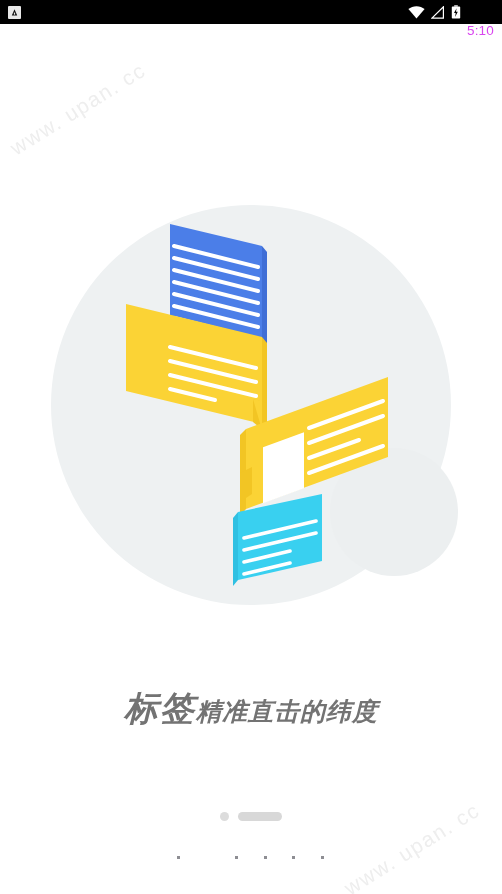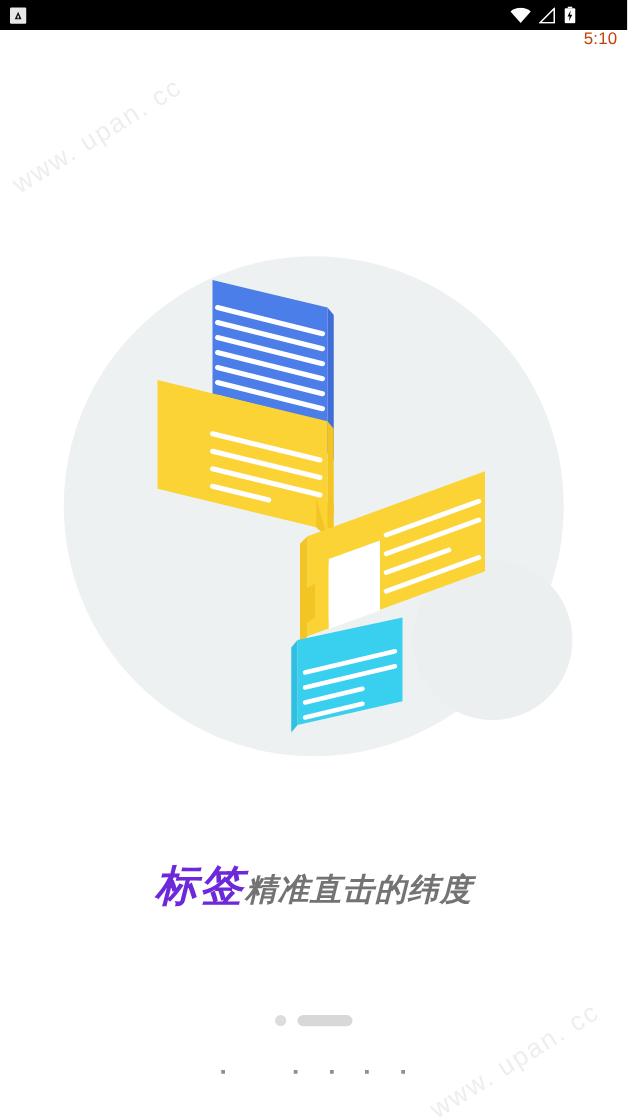--- a/index.html
+++ b/index.html
@@ -46,21 +46,21 @@
     align-items: center;
     justify-content: center;
   }
   .notif-icon svg { display: block; }
   .status-right {
     display: flex;
     align-items: center;
     gap: 6px;
   }
   .status-clock {
-    color: #c2410c;
+    color: #d946ef;
     font-size: 13.5px;
     letter-spacing: 0.2px;
     line-height: 1;
     font-family: "Liberation Sans", sans-serif;
     margin-top: 37px;
   }
   .sb-ico { display: block; }
 
   
   .watermark {
@@ -108,21 +108,21 @@
     top: 686px;
     width: 502px;
     text-align: center;
     z-index: 20;
     white-space: nowrap;
   }
   .tagline-strong {
     font-size: 34px;
     font-weight: bold;
     font-style: italic;
-    color: #6d28d9;
+    color: #737373;
     letter-spacing: 2px;
     font-family: "DejaVu Sans", sans-serif;
     vertical-align: baseline;
   }
   .tagline-rest {
     font-size: 25px;
     font-weight: bold;
     font-style: italic;
     color: #737373;
     letter-spacing: 1px;

